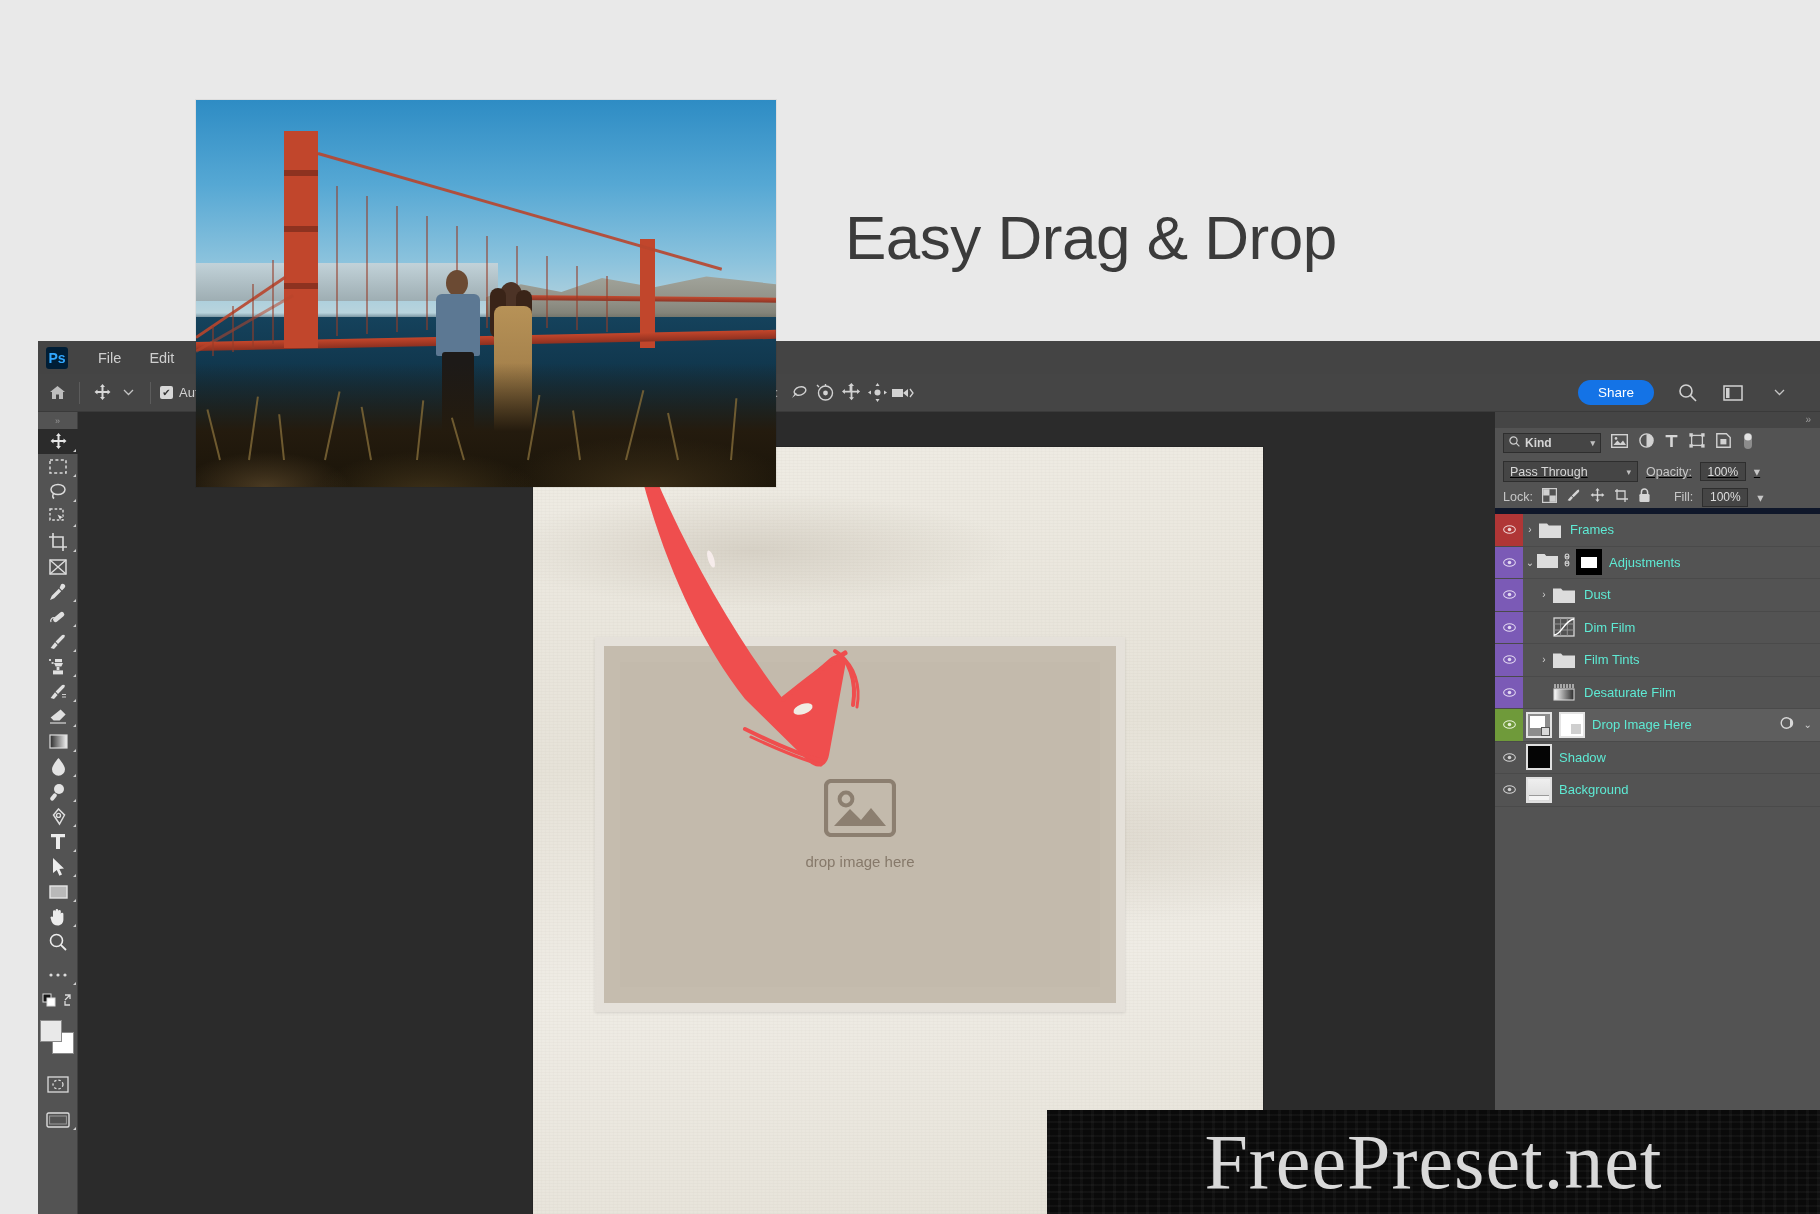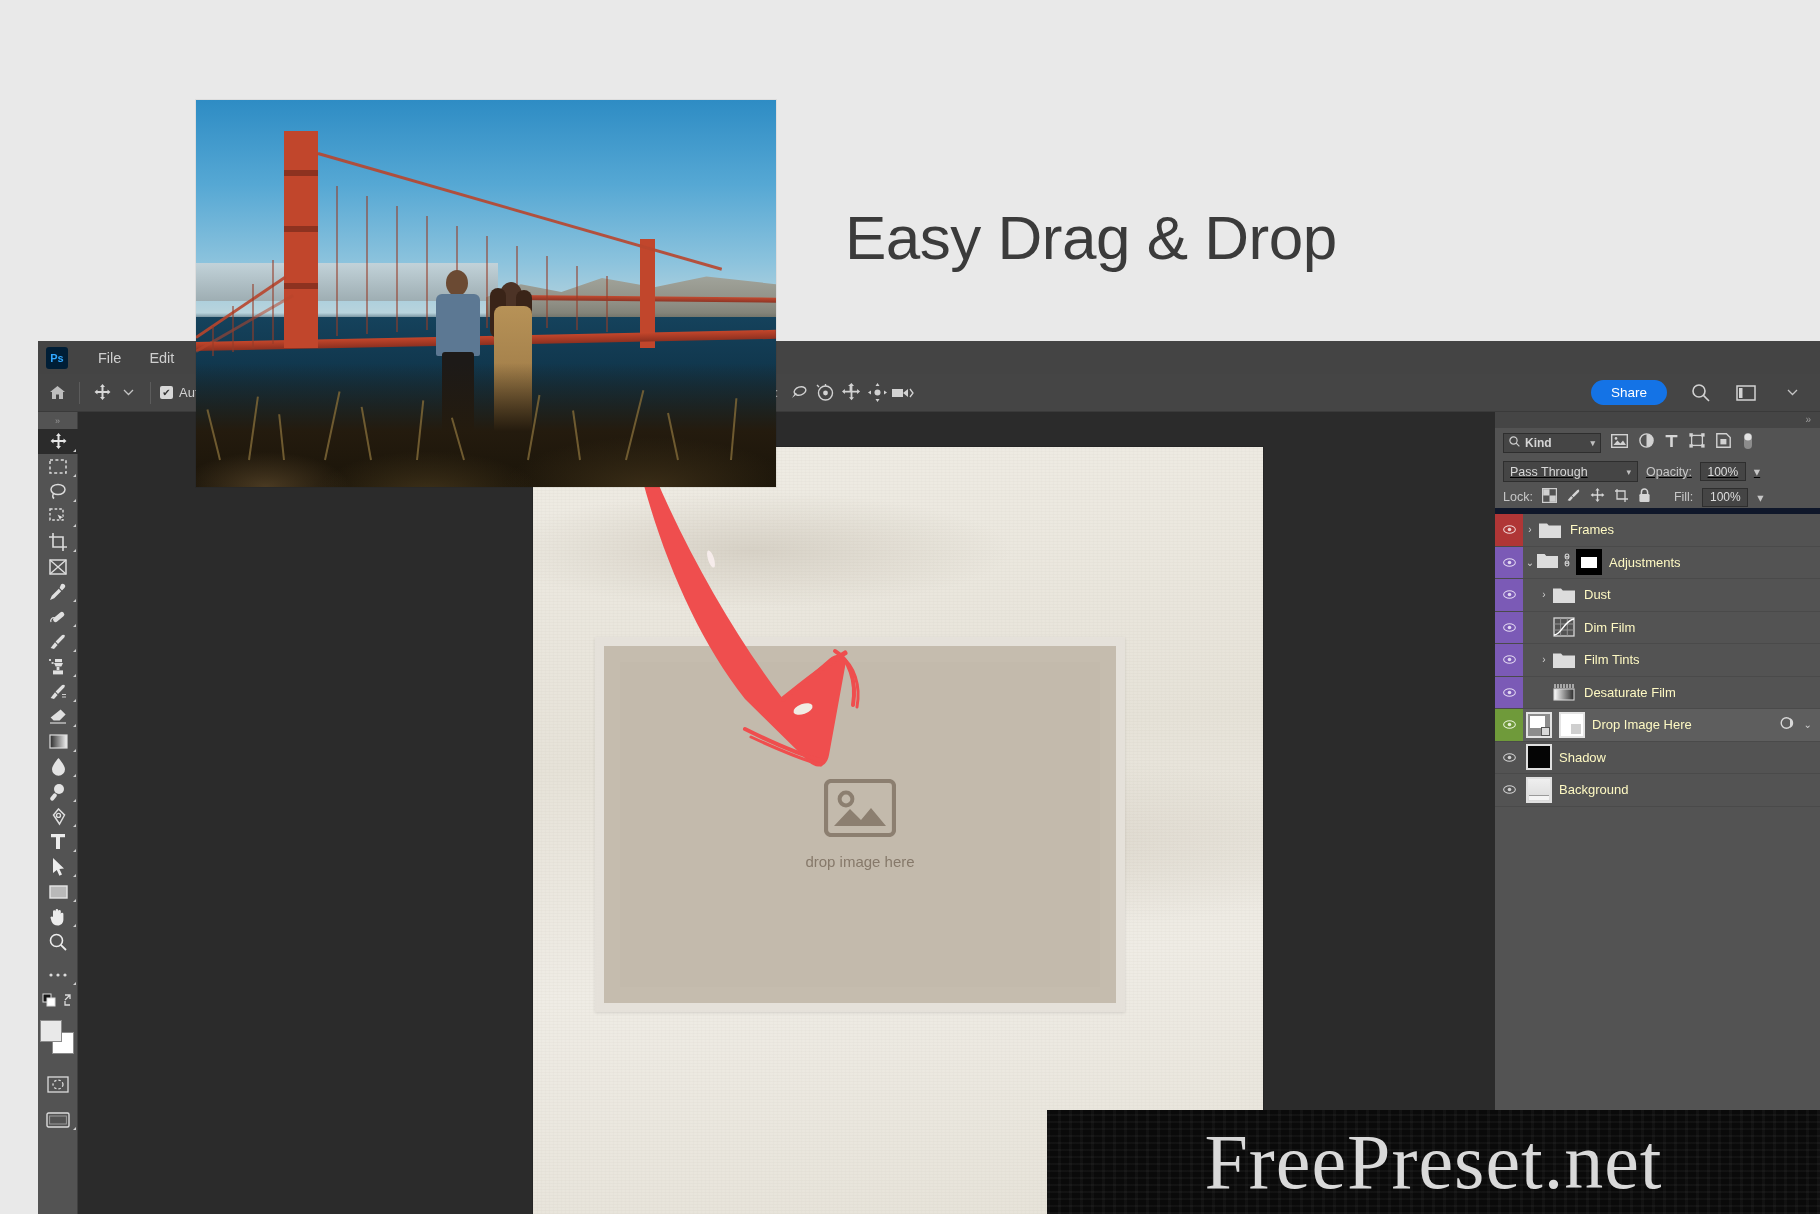--- a/index.html
+++ b/index.html
@@ -88,21 +88,21 @@
     width: 1782px; height: 873px;
     background: #535353; overflow: hidden;
     z-index: 20;
   }
   .menubar {
     height: 33px; background: #444; display: flex; align-items: center;
     padding-left: 8px; gap: 0;
   }
   .ps-logo {
     width: 22px; height: 22px; background: #001e36; color: #31a8ff;
-    font-size: 11px; font-weight: 700; display: flex; align-items: center;
+    font-size: 14px; font-weight: 700; display: flex; align-items: center;
     justify-content: center; border-radius: 3px; margin-right: 16px;
     font-family: "Liberation Sans", sans-serif;
   }
   .menu-item { color: #cfcfcf; font-size: 14.5px; padding: 0 14px; }
 
   .optionsbar {
     height: 38px; background: #454545; display: flex; align-items: center;
     border-bottom: 1px solid #3a3a3a; padding-left: 6px; position: relative;
   }
   .ob-sep { width: 1px; height: 22px; background: #5c5c5c; margin: 0 9px; }
@@ -111,21 +111,21 @@
   .chk {
     width: 13px; height: 13px; background: #d8d8d8; border-radius: 2px;
     display: flex; align-items: center; justify-content: center;
     color: #333; font-size: 10px; line-height: 1; margin-right: 6px;
   }
   .chk-label { color: #d2d2d2; font-size: 13px; }
   .share-btn {
     background: #1473e6; color: #fff; font-size: 13.5px;
     padding: 5px 20px; border-radius: 13px; border: 0;
   }
-  .ob-right { position: absolute; right: 15px; display: flex; align-items: center; gap: 20px; }
+  .ob-right { position: absolute; right: 28px; display: flex; align-items: center; gap: 20px; }
 
   .ps-body { display: flex; height: calc(873px - 33px - 38px); }
 
   
   .toolsbar {
     width: 40px; background: #535353; border-right: 1px solid #3f3f3f;
     padding-top: 2px; flex: 0 0 40px;
   }
   .tools-expand { height: 15px; color: #999; font-size: 9px; text-align: center; line-height: 15px; }
   .tool {
@@ -215,21 +215,21 @@
     position: relative;
   }
   .layer-row.selected { background: #5e5e5e; }
   .color-tag { width: 28px; height: 100%; display: flex; align-items: center; justify-content: center; }
   .eye { width: 13px; height: 13px; }
   .disc-arrow { width: 14px; color: #cfcfcf; font-size: 10px; text-align: center; }
   .thumb {
     width: 26px; height: 26px; border: 1px solid #b9b9b9; background: #fff; margin-right: 7px; flex: 0 0 26px;
     position: relative; overflow: hidden;
   }
-  .layer-name { color: #fef9c3; font-size: 13px; white-space: nowrap; }
+  .layer-name { color: #5eead4; font-size: 13px; white-space: nowrap; }
   .row-right { position: absolute; right: 8px; display: flex; align-items: center; gap: 7px; }
 
   
   .watermark {
     position: absolute; left: 1047px; top: 1110px; width: 773px; height: 104px;
     background:
       repeating-linear-gradient(0deg, rgba(255,255,255,.035) 0 2px, transparent 2px 7px),
       repeating-linear-gradient(90deg, rgba(255,255,255,.03) 0 3px, transparent 3px 11px),
       #0a0a0a;
     display: flex; align-items: center; justify-content: center; z-index: 90;

